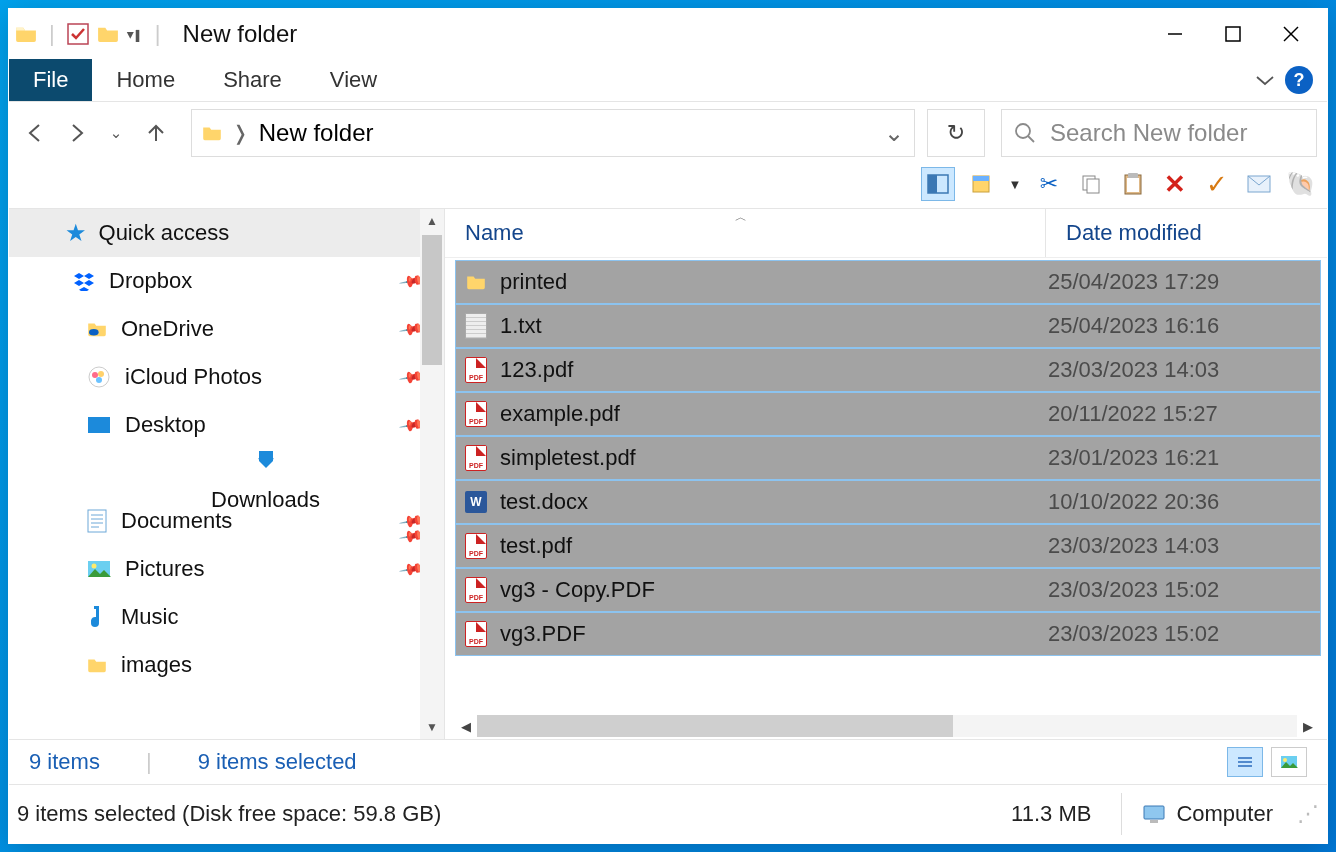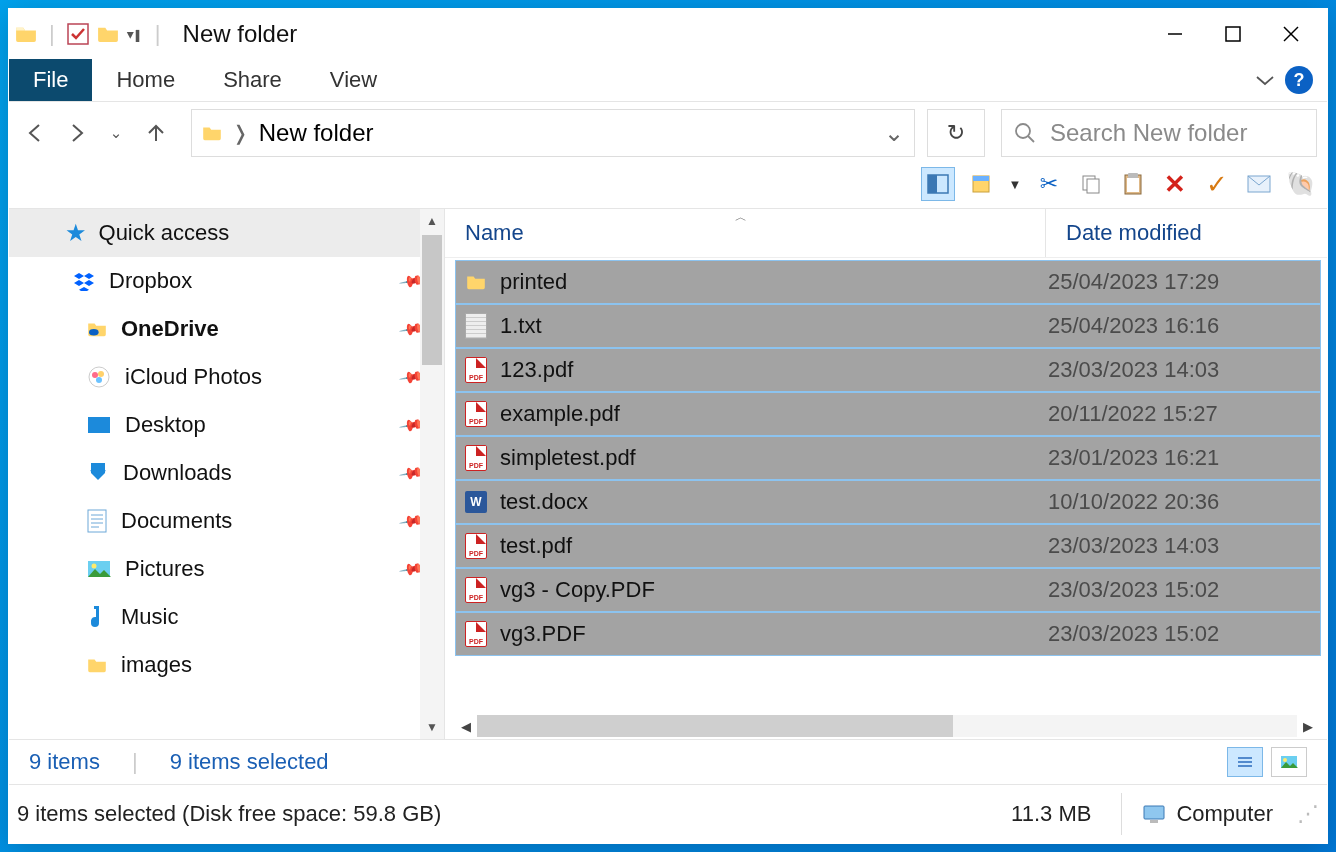--- a/index.html
+++ b/index.html
@@ -43,21 +43,21 @@
   .colhdr .chev-up{position:absolute;left:290px;top:0;color:#666;font-size:12px}
   .filerows{flex:1;overflow:hidden;padding-top:2px}
   .row{display:flex;align-items:center;height:42px;background:#a3a3a3;border:1px solid #8cc3ef;margin:0 6px 0 10px;font-size:22px;color:#111}
   .row .ic{width:28px;height:28px;margin-left:6px;margin-right:10px;display:flex;align-items:center;justify-content:center}
   .row .nm{width:540px;white-space:nowrap;overflow:hidden}
   .row .dt{flex:1;color:#4b4b4b;font-size:22px;padding-left:8px}
   .hscroll{height:26px;display:flex;align-items:center;margin:6px 8px 0 10px}
   .hs-ar{width:22px;height:22px;display:flex;align-items:center;justify-content:center;color:#444;font-size:13px}
   .hs-track{flex:1;background:#f4f4f4;height:22px;position:relative}
   .hs-thumb{position:absolute;left:0;top:0;bottom:0;width:58%;background:#cfcfcf}
-  .statusbar{height:44px;display:flex;align-items:center;border-top:1px solid #e5e5e5;font-size:22px;color:#1a5fb4;padding:0 20px;gap:32px}
+  .statusbar{height:44px;display:flex;align-items:center;border-top:1px solid #e5e5e5;font-size:22px;color:#1a5fb4;padding:0 20px;gap:46px}
   .statusbar .sep{color:#ccc}
   .view-tog{margin-left:auto;display:flex;gap:8px}
   .view-tog .vb{width:34px;height:28px;border:1px solid #ccc;display:flex;align-items:center;justify-content:center}
   .view-tog .vb.active{background:#cce8ff;border-color:#7cb8e8}
   .footer{height:42px;display:flex;align-items:center;border-top:1px solid #e5e5e5;font-size:22px;color:#222;padding:8px 8px}
   .footer .size{margin-left:auto;padding-right:30px}
   .footer .loc{display:flex;align-items:center;gap:10px;border-left:1px solid #ddd;padding:0 20px;height:100%}
   .footer .grip{color:#bbb;padding-left:4px}
   .ic-folder{width:22px;height:18px}
   .ic-folder-sm{width:20px;height:16px}
@@ -222,21 +222,21 @@
         <div id="sidebar-items">
             <div class="sideitem" style="">
               <span>
                 <svg width="22" height="20">
                   <path fill="#0061ff" d="M6 2l5 3-5 3-5-3zM16 2l5 3-5 3-5-3zM6 9l5 3-5 3-5-3zM16 9l5 3-5 3-5-3zM11 16l5 2.8-5 3-5-3z"></path>
                 </svg>
               </span>
               <span>Dropbox</span>
               <span class="pin">📌</span>
             </div>
-            <div class="sideitem" style="padding-left: 78px; font-weight: bold;">
+            <div class="sideitem" style="padding-left: 78px;">
               <span>
                 <svg class="ic-folder-sm" viewBox="0 0 24 20">
                   <path fill="#ffd56b" d="M1 3h8l2 3h12v11a2 2 0 0 1-2 2H3a2 2 0 0 1-2-2z"></path>
                   <ellipse cx="8" cy="14" rx="6" ry="4" fill="#0b61c4"></ellipse>
                 </svg>
               </span>
               <span>OneDrive</span>
               <span class="pin">📌</span>
             </div>
             <div class="sideitem" style="padding-left: 78px;">
@@ -253,21 +253,21 @@
             </div>
             <div class="sideitem" style="padding-left: 78px;">
               <span>
                 <svg width="24" height="18">
                   <rect x="1" y="1" width="22" height="16" fill="#1c8adb"></rect>
                 </svg>
               </span>
               <span>Desktop</span>
               <span class="pin">📌</span>
             </div>
-            <div class="sideitem" style="padding-left: 78px;">
+            <div class="sideitem" style="padding-left: 78px; flex-direction: column;">
               <span>
                 <svg width="22" height="24">
                   <path fill="#1c8adb" d="M11 2v12m0 0l-6-6m6 6l6-6" stroke="#1c8adb" stroke-width="5"></path>
                   <path fill="#1c8adb" d="M4 2h14v10l-7 7-7-7z"></path>
                 </svg>
               </span>
               <span>Downloads</span>
               <span class="pin">📌</span>
             </div>
             <div class="sideitem" style="padding-left: 78px;">

